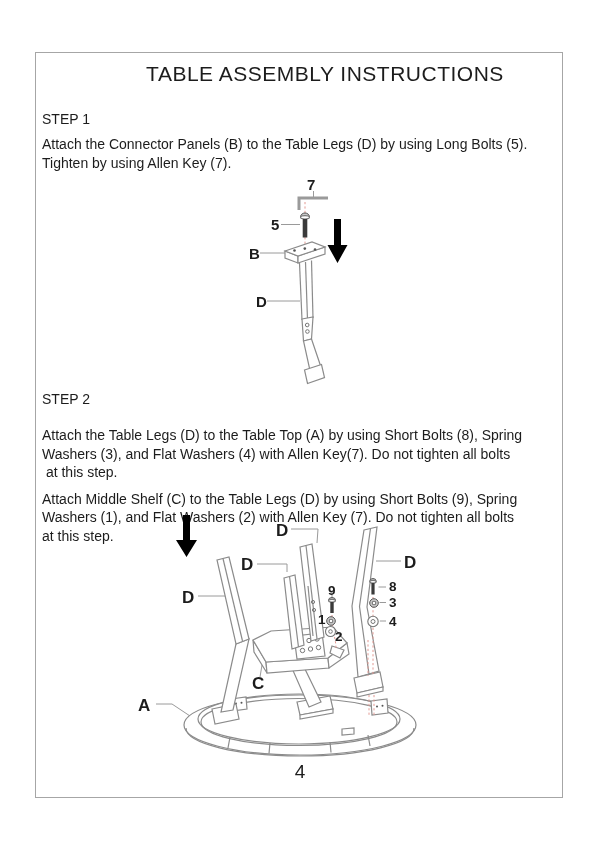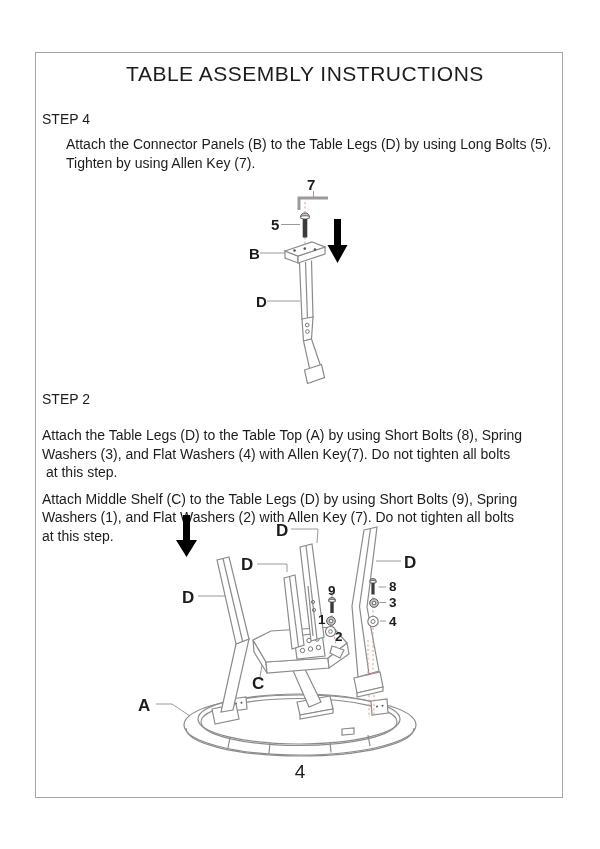--- a/index.html
+++ b/index.html
@@ -6,27 +6,27 @@
   .page{
     position:relative;width:600px;height:849px;background:#fff;overflow:hidden;
     font-family:"Liberation Sans","DejaVu Sans",sans-serif;color:#1c1c1c;
   }
   .border-frame{
     position:absolute;left:35px;top:52px;width:526px;height:744px;
     border:1.5px solid var(--border,#a6a6a6);
   }
   .title{
     position:absolute;left:35px;top:62px;width:540px;text-align:center;
-    font-size:21px;letter-spacing:.5px;font-weight:400;
+    font-size:21px;letter-spacing:.5px;font-weight:400;padding-left:20px;
   }
   .step{position:absolute;left:42px;width:530px;}
   .step-heading{font-size:14px;line-height:18px;margin-bottom:6px;}
   .step p{margin:0;font-size:14px;line-height:18.6px;white-space:pre;}
   #step1{top:110px;}
-  #step1 p{margin-top:7px;margin-left:24px;}
+  #step1 p{margin-top:7px;}
   #step2{top:390px;}
   #step2 p{margin-top:18px;}
   #step2 p + p{margin-top:8px;}
   .art{position:absolute;left:0;top:0;z-index:1;}
   .lbl{position:absolute;z-index:2;font-weight:700;line-height:1;}
   .lbl.s15{font-size:15px;}
   .lbl.s17{font-size:17px;}
   .lbl.s13{font-size:13.5px;}
   .page-number{
     position:absolute;left:0;top:761px;width:600px;text-align:center;
@@ -48,21 +48,21 @@
 </head>
 <body>
 
 <div class="page">
 
   <div class="border-frame"></div>
 
   <div class="title">TABLE ASSEMBLY INSTRUCTIONS</div>
 
   <section class="step" id="step1">
-    <div class="step-heading">STEP 4</div>
+    <div class="step-heading">STEP 1</div>
     <p>Attach the Connector Panels (B) to the Table Legs (D) by using Long Bolts (5).
 Tighten by using Allen Key (7).</p>
   </section>
 
   <section class="step" id="step2">
     <div class="step-heading">STEP 2</div>
     <p>Attach the Table Legs (D) to the Table Top (A) by using Short Bolts (8), Spring
 Washers (3), and Flat Washers (4) with Allen Key(7). Do not tighten all bolts
  at this step.</p>
     <p>Attach Middle Shelf (C) to the Table Legs (D) by using Short Bolts (9), Spring

